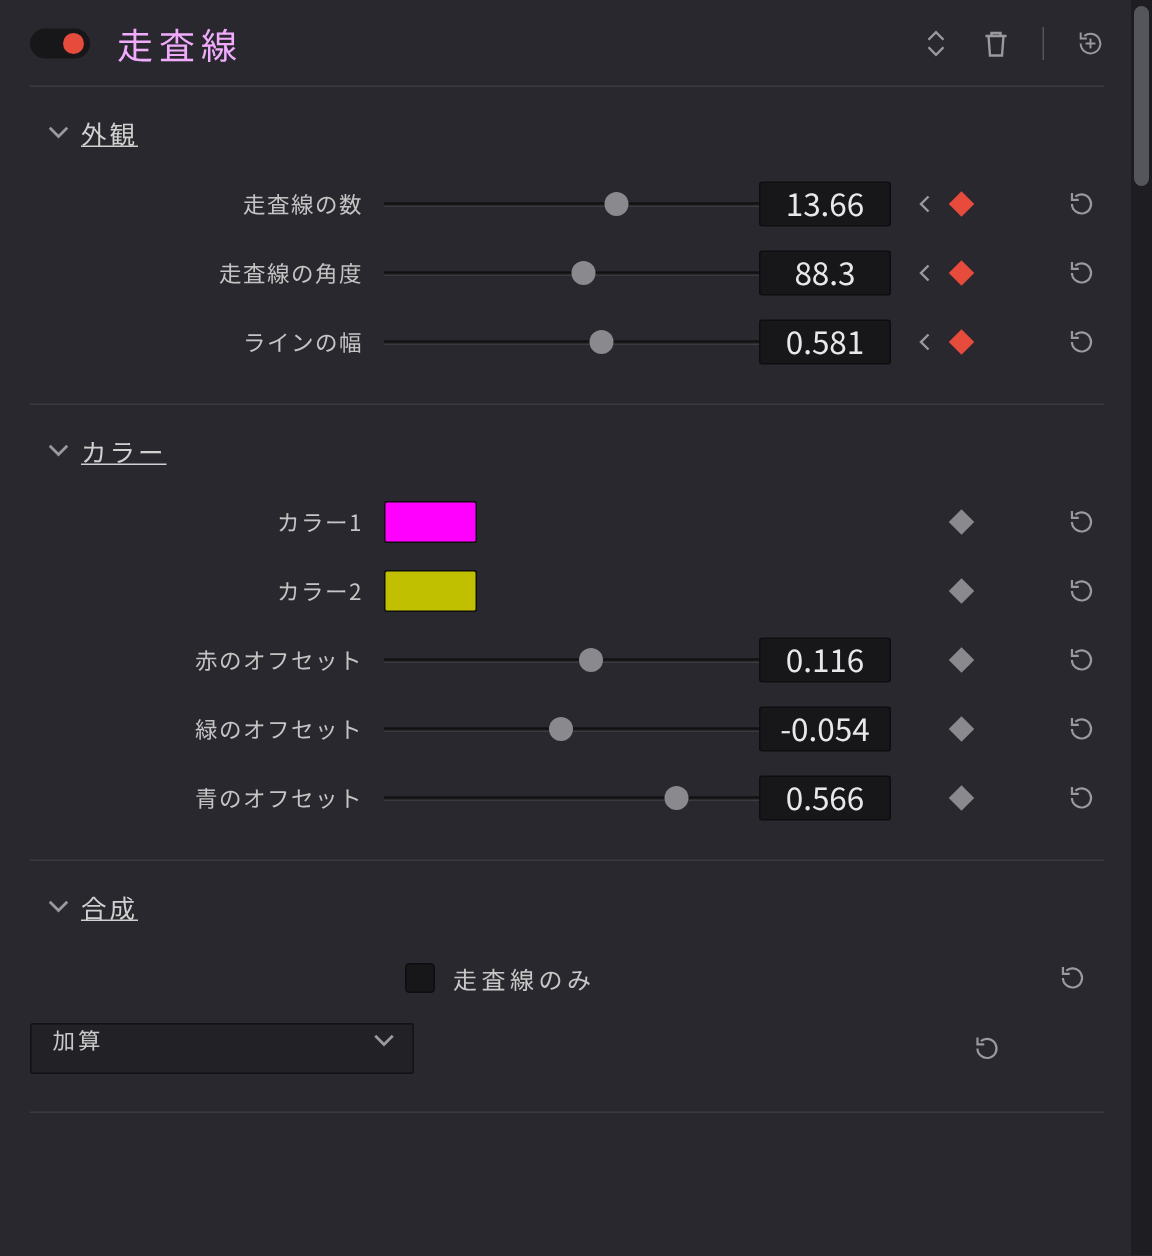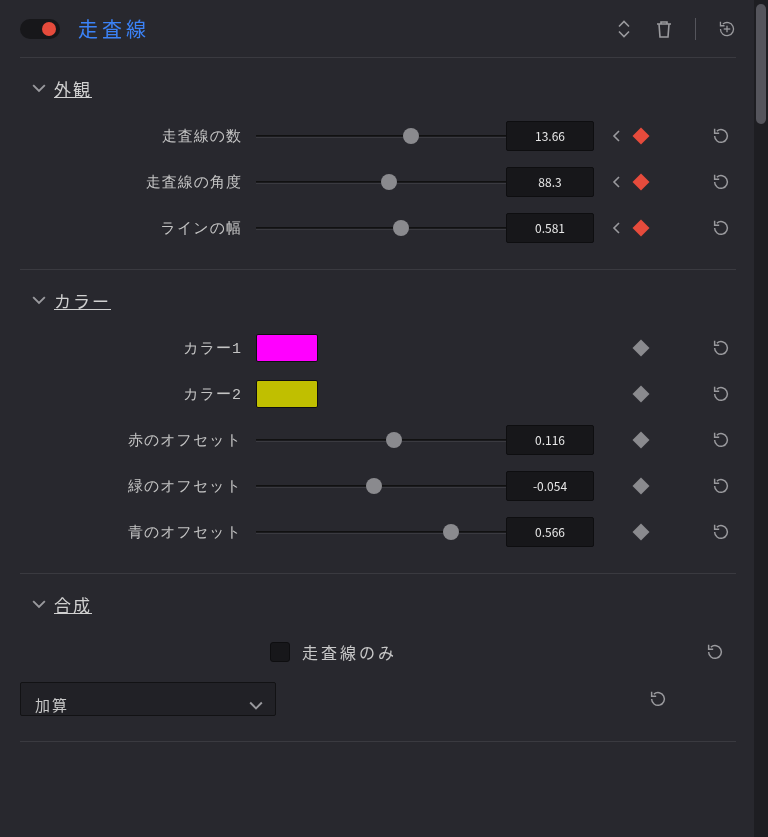--- a/index.html
+++ b/index.html
@@ -42,22 +42,22 @@
     margin-right: 18px;
   }
   .toggle-knob {
     position: absolute;
     width: 14px; height: 14px;
     background: #e64b3c;
     border-radius: 50%;
     top: 3px; right: 4px;
   }
   .title {
-    color: #3b82f6;
-    font-size: 20px;
+    color: #f0abfc;
+    font-size: 24px;
     letter-spacing: 4px;
     flex: 1;
   }
   .header-icons { display: flex; align-items: center; gap: 22px; }
   .icon { width: 18px; height: 18px; display: flex; align-items: center; justify-content: center; }
   .updown { display:flex; flex-direction:column; align-items:center; gap:2px;}
   .updown svg { width:12px; height:8px; }
   .vdiv { width:1px; height:22px; background:#55555c; }
 
   
@@ -79,21 +79,20 @@
     grid-template-columns: 236px 250px 88px 28px 36px 42px 42px;
     align-items: center;
     height: 46px;
   }
   .label {
     text-align: right;
     padding-right: 14px;
     color: #c4c4c4;
     font-size: 15px;
     letter-spacing: 1px;
-    font-family: Liberation Mono, monospace;
   }
   .slider {
     position: relative;
     height: 20px;
     display: flex; align-items: center;
   }
   .track {
     height: 3px;
     width: 100%;
     background: #1a1a1d;
@@ -108,21 +107,21 @@
     top: 2px;
     transform: translateX(-50%);
   }
   .valbox {
     background: #17171a;
     border: 1px solid #0e0e10;
     color: #e8e8e8;
     text-align: center;
     height: 30px;
     line-height: 28px;
-    font-size: 12px;
+    font-size: 21px;
     border-radius: 2px;
   }
   .kf-arrow {
     display:flex; justify-content:flex-end; align-items:center;
   }
   .kf-diamond {
     display:flex; justify-content:center; align-items:center;
     padding-left: 2px;
   }
   .diamond {
@@ -158,21 +157,21 @@
   .dd-row {
     display: grid;
     grid-template-columns: 256px 346px 1fr 42px;
     align-items: center;
     height: 48px;
   }
   .dropdown {
     background: #212126;
     border: 1px solid #121214;
     height: 34px;
-    display: flex; align-items: flex-end; justify-content: space-between;
+    display: flex; align-items: flex-start; justify-content: space-between;
     padding: 0 12px 0 14px;
     border-radius: 2px;
     color: #c8c8c8;
     letter-spacing: 2px;
   }
 
   svg { stroke: #9a9a9e; fill: none; stroke-width: 1.6; }
 </style>
 </head>
 <body>

